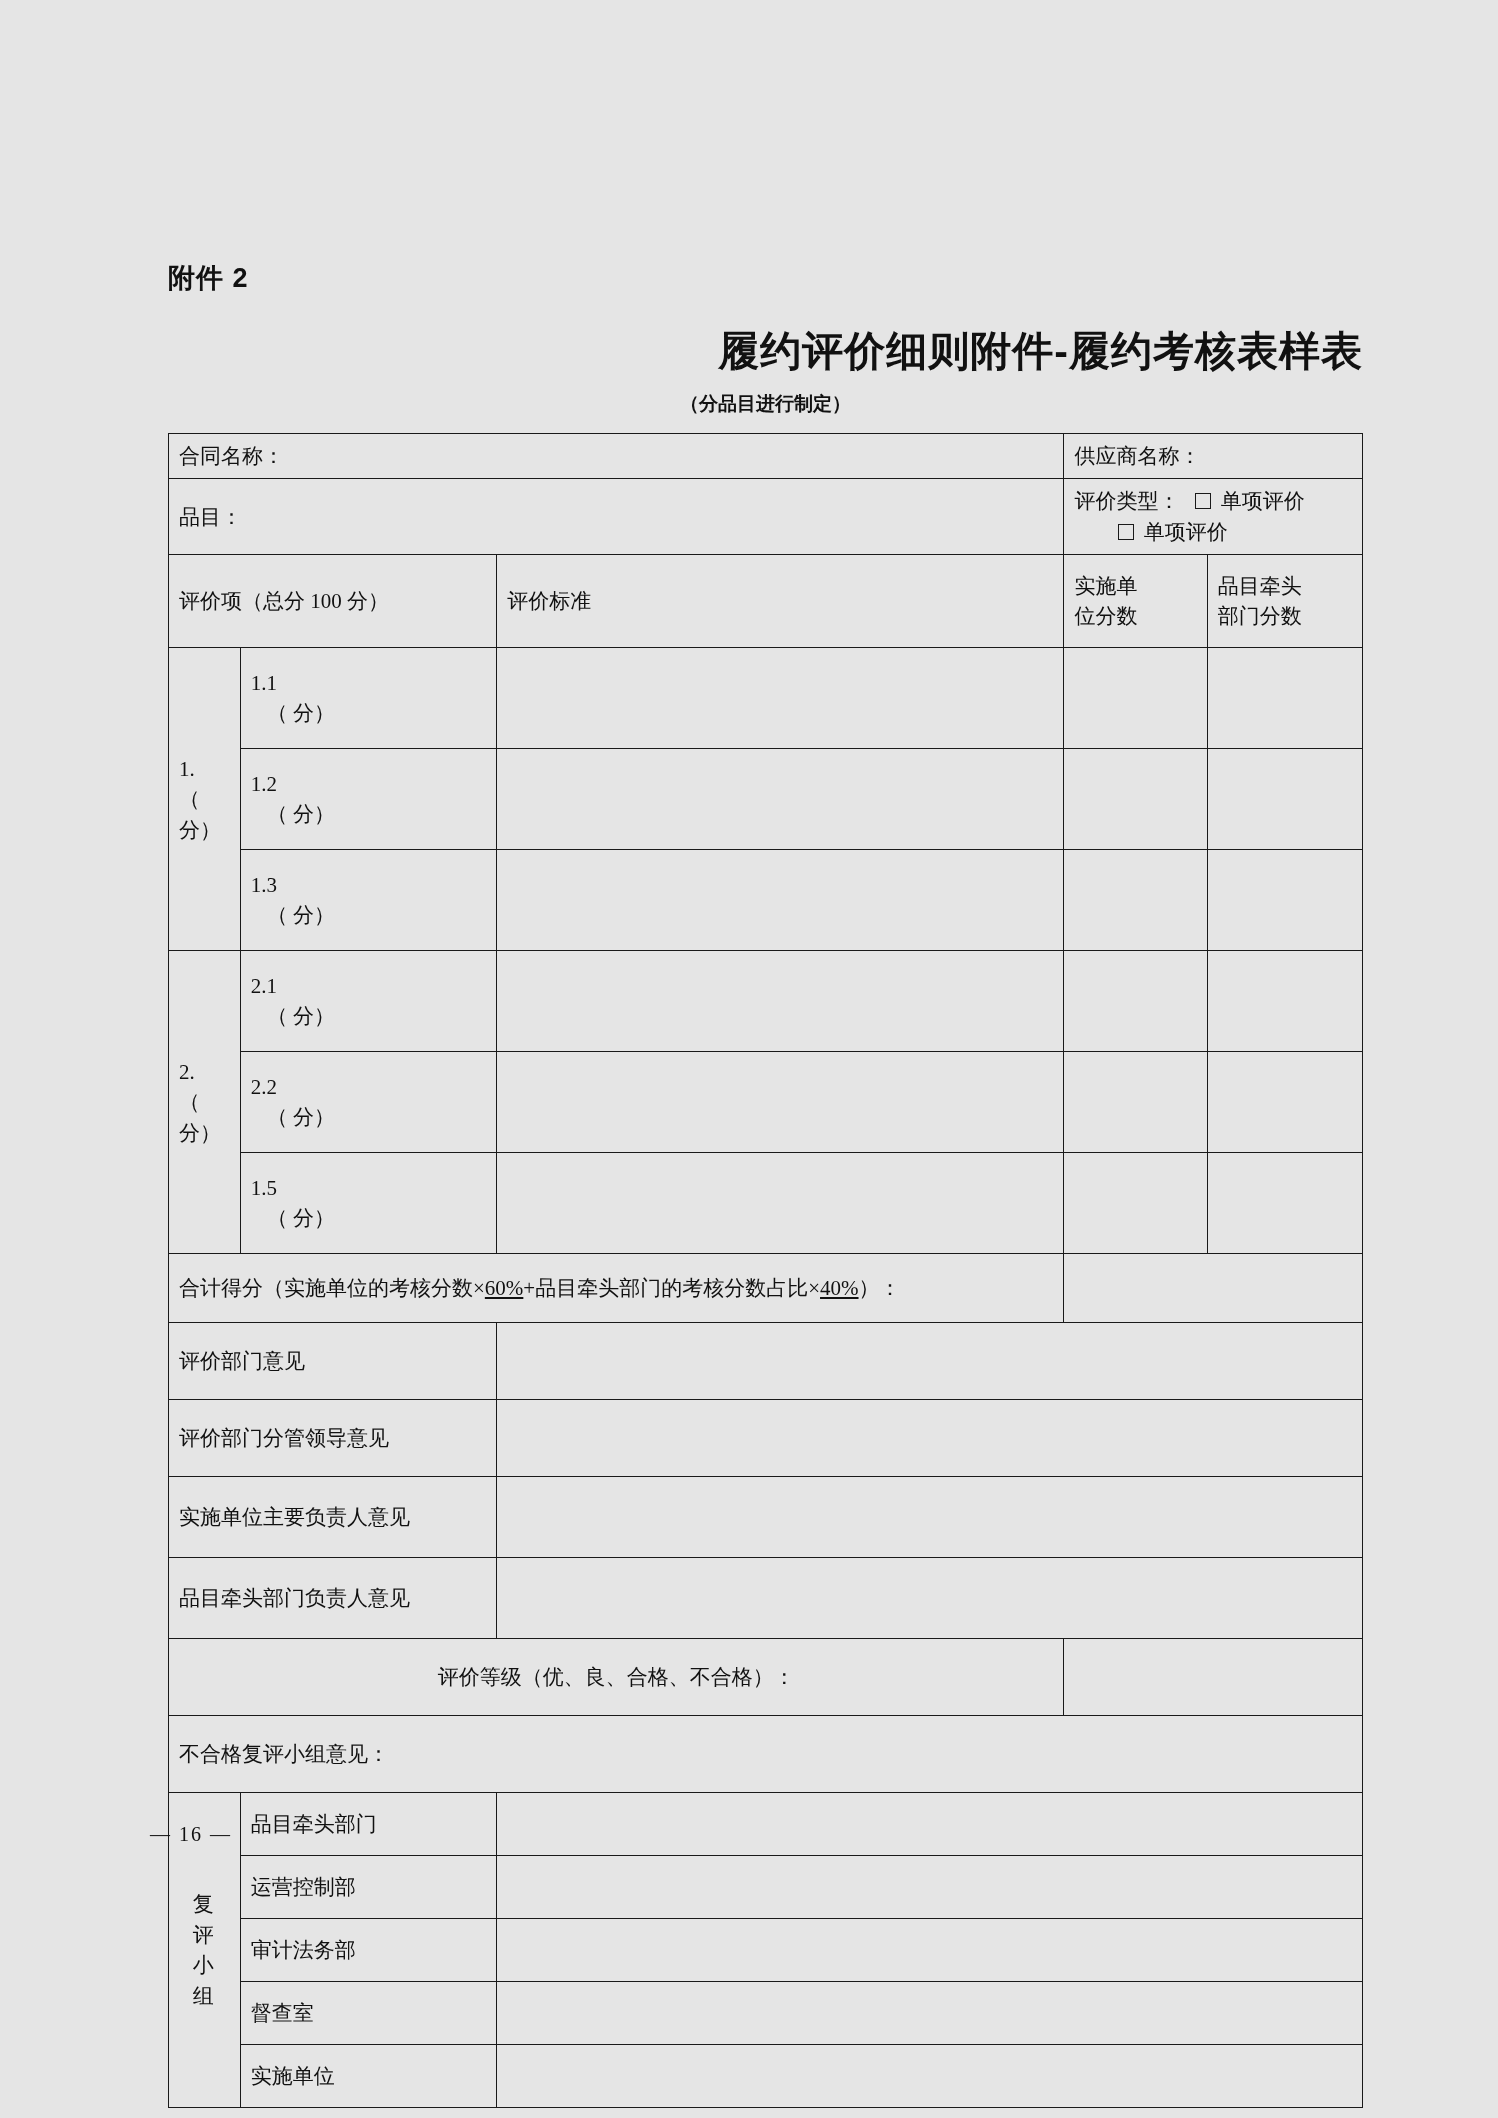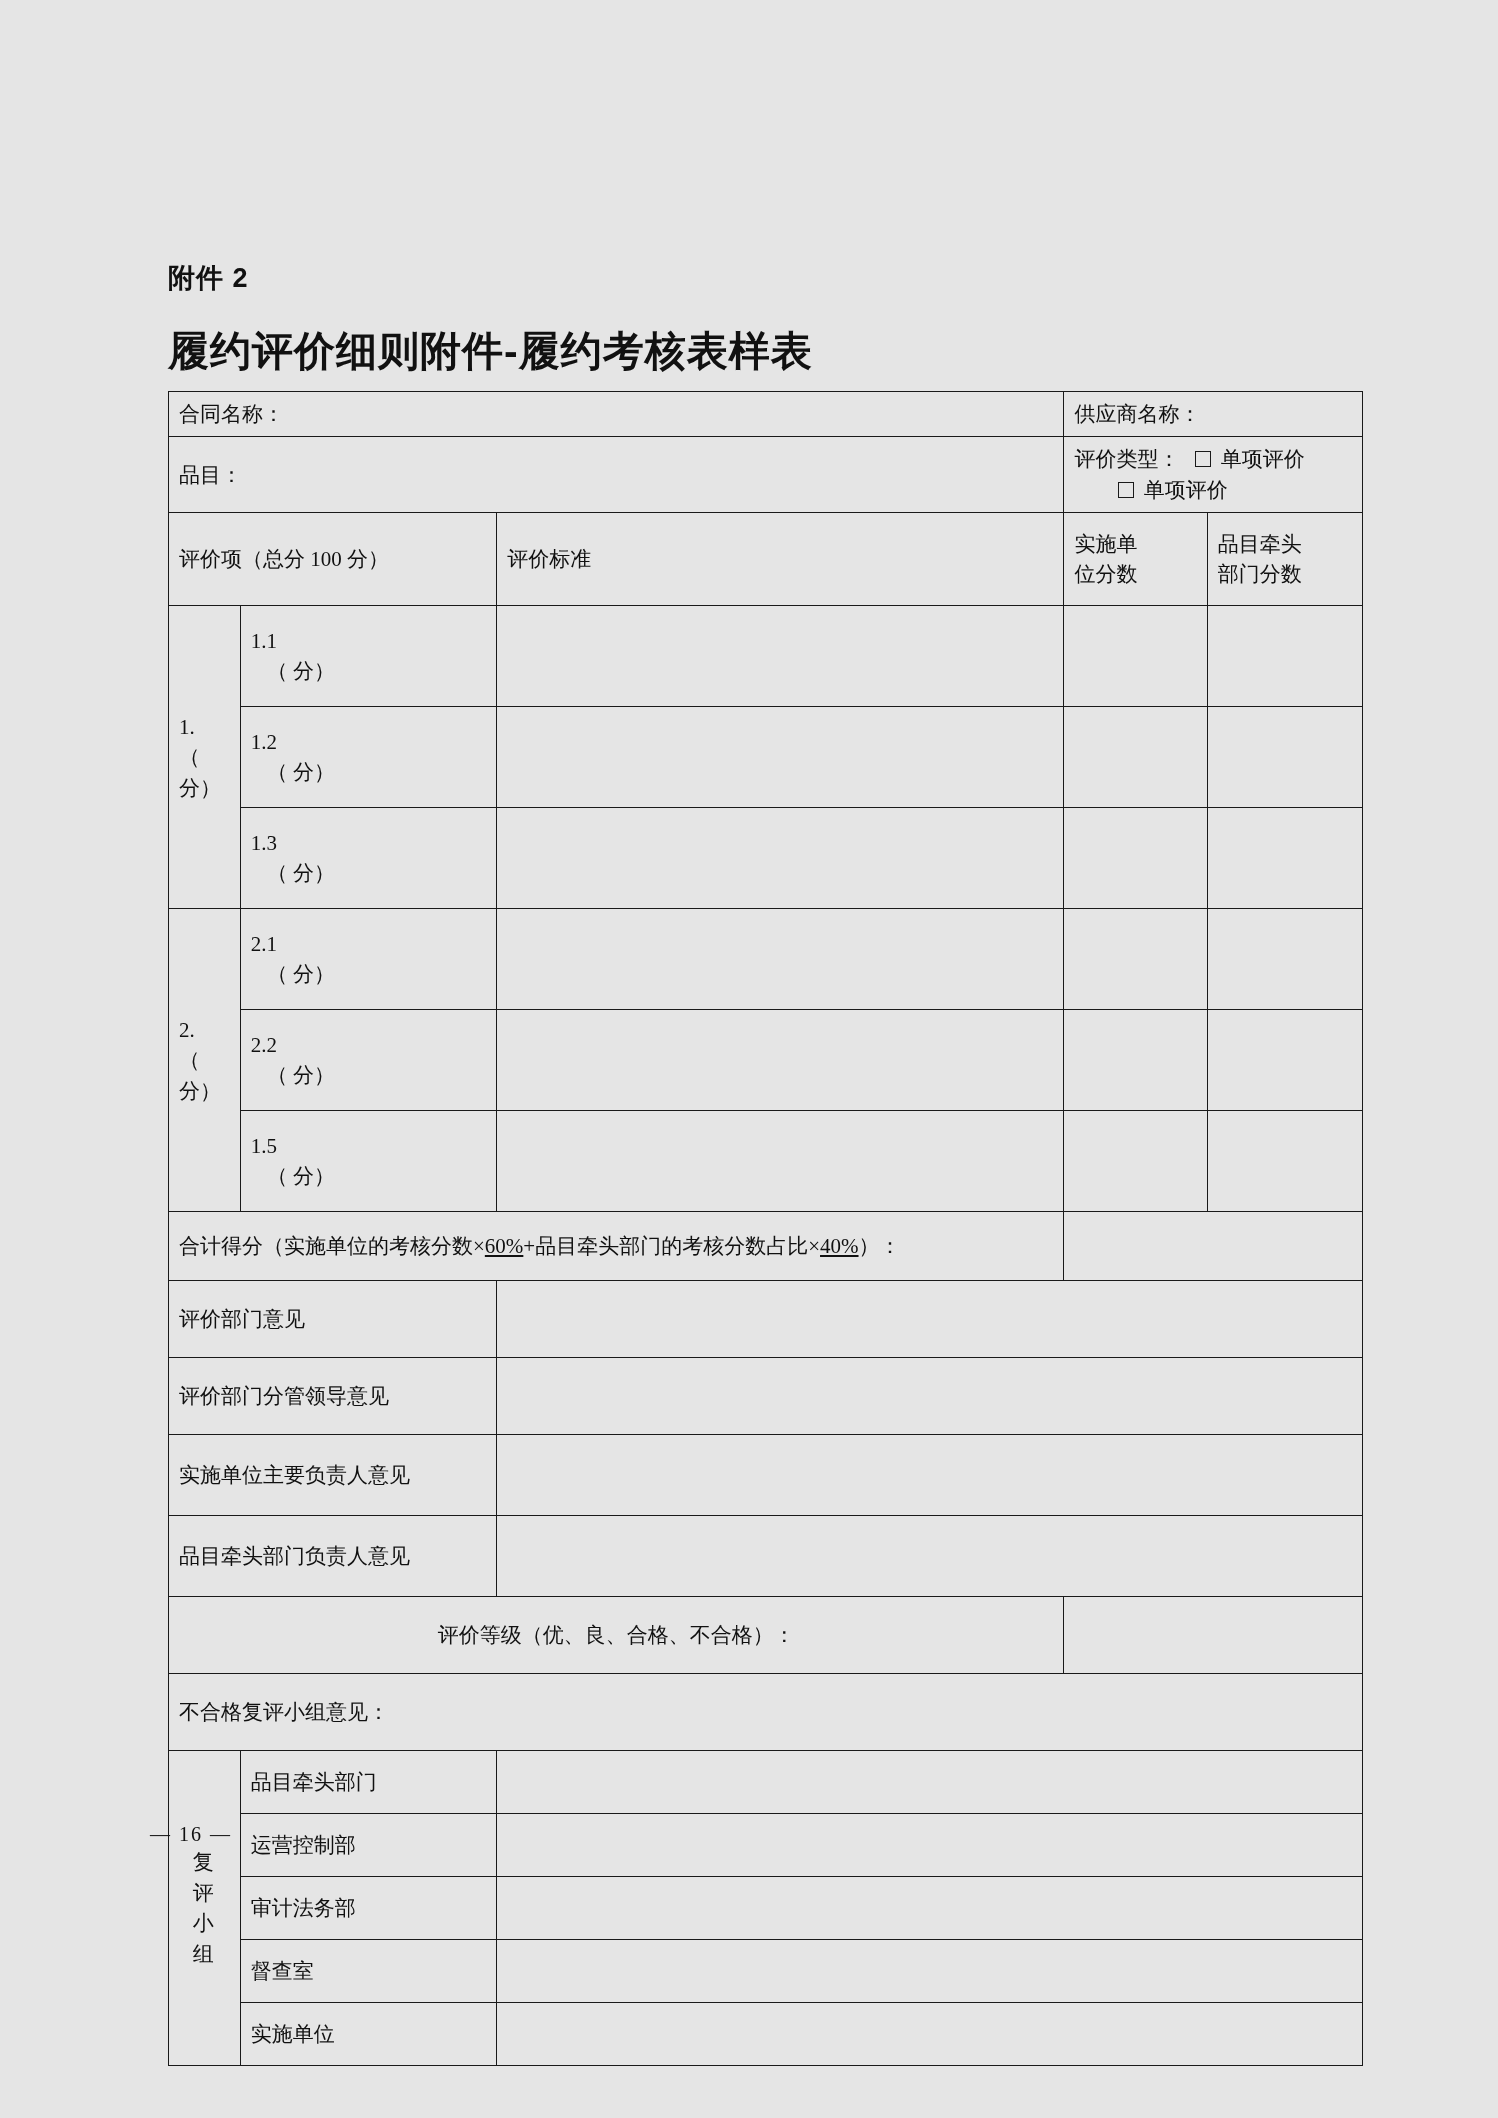--- a/index.html
+++ b/index.html
@@ -29,21 +29,21 @@
     width: 1195px;
   }
   .attach-label {
     font-family: "Liberation Sans", "DejaVu Sans", sans-serif;
     font-weight: bold;
     font-size: 27px;
     letter-spacing: 1px;
     margin-bottom: 28px;
   }
   .doc-title {
-    text-align: left;
+    text-align: right;
     font-family: "Liberation Sans", "DejaVu Sans", sans-serif;
     font-weight: bold;
     font-size: 41px;
     letter-spacing: 1px;
     margin: 0 0 12px 0;
   }
   .doc-subtitle {
     text-align: center;
     font-family: "Liberation Sans", "DejaVu Sans", sans-serif;
     font-weight: bold;
@@ -101,20 +101,21 @@
 </style>
 </head>
 <body>
 
 <div class="page">
   <div class="content">
 
     <div class="attach-label">附件 2</div>
 
     <div class="doc-title">履约评价细则附件-履约考核表样表</div>
+    <div class="doc-subtitle">（分品目进行制定）</div>
 
     <table class="form">
       <colgroup>
         <col style="width:60px">
         <col style="width:215px">
         <col style="width:475px">
         <col style="width:120px">
         <col style="width:130px">
       </colgroup>
       <tbody>

